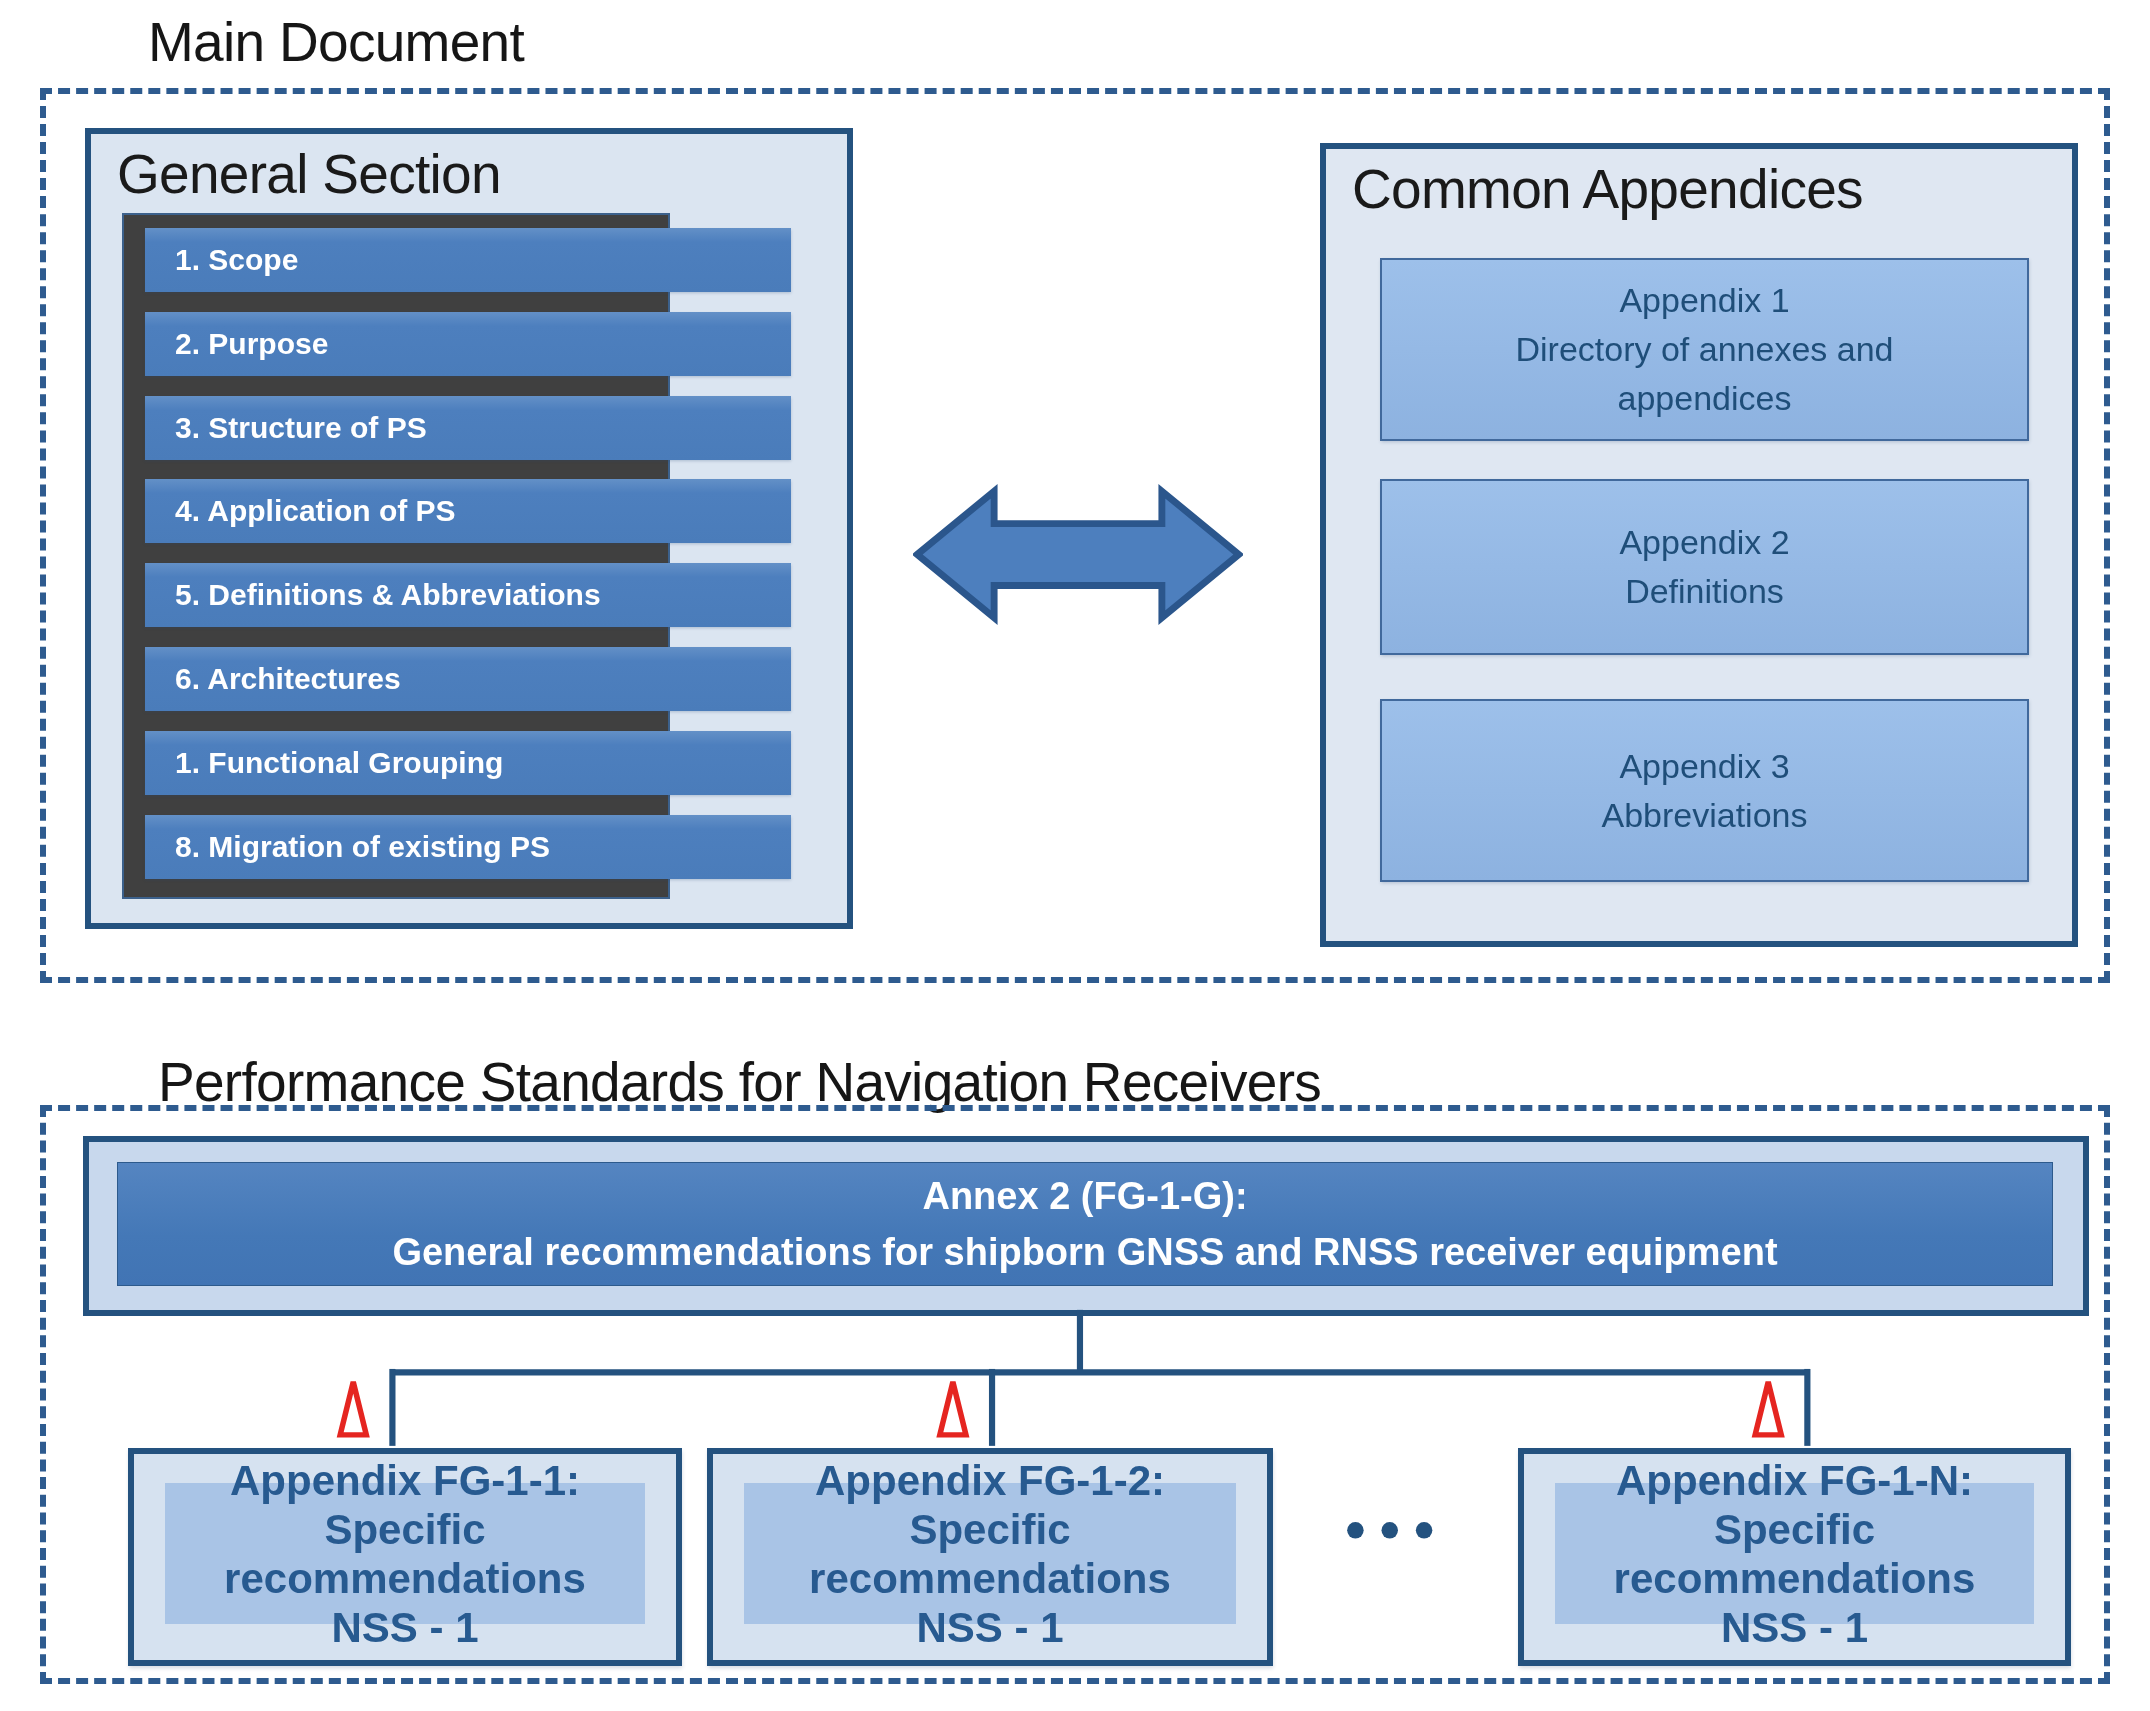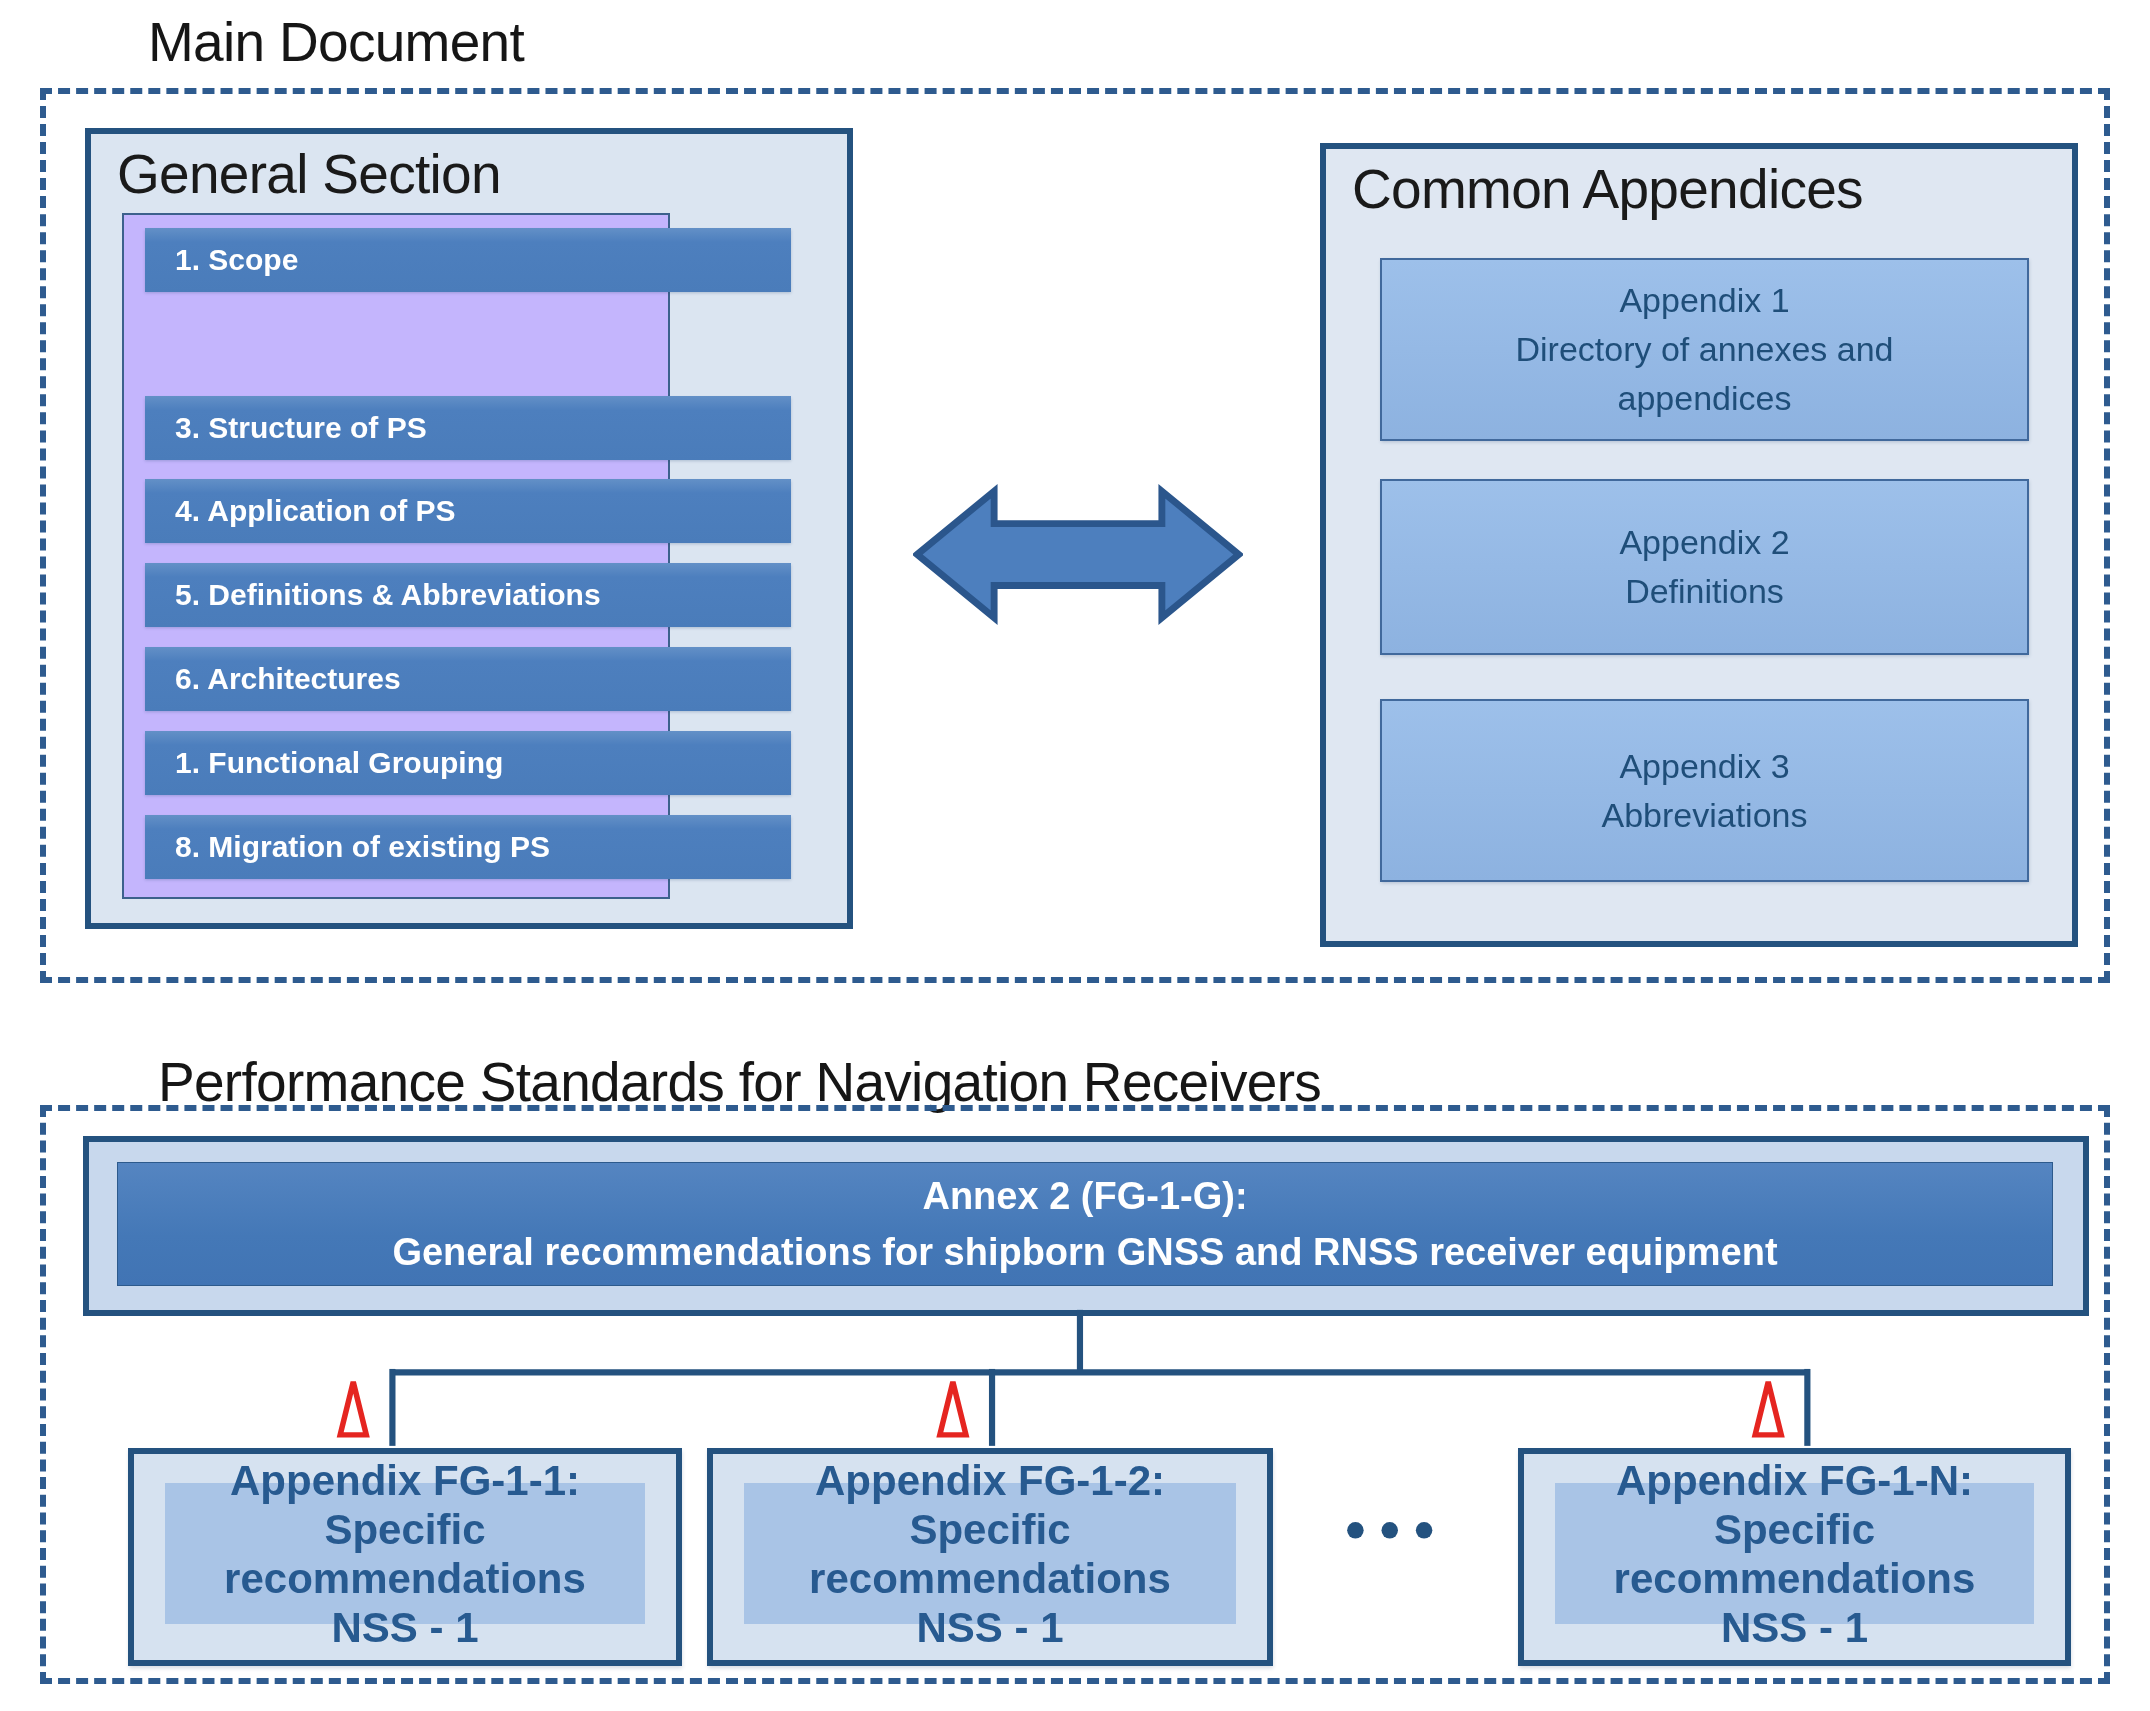--- a/index.html
+++ b/index.html
@@ -18,21 +18,21 @@
     position:absolute;box-sizing:border-box;border:6.2px solid #24527f;
   }
   .general-section{
     left:39px;top:34px;width:768px;height:801px;background:#dbe5f1;
   }
   .panel-title{
     position:absolute;left:26px;top:8.2px;font-size:55px;color:#1a1a1a;letter-spacing:-0.7px;white-space:nowrap;
   }
   .gs-list{
     position:absolute;left:31px;top:79px;width:548px;height:686px;box-sizing:border-box;
-    border:2.1px solid #3c618c;background:#c4b5fd;
+    border:2.1px solid #3c618c;background:#404040;
   }
   .gs-item{
     position:absolute;left:21px;width:646px;height:64px;box-sizing:border-box;
     background:linear-gradient(180deg,#6390c7 0%,#4d7fbe 22%,#4a7cba 100%);
     color:#ffffff;font-size:30px;font-weight:600;display:flex;align-items:center;
     padding-left:30px;box-shadow:0 2.1px 2.7px rgba(40,70,110,.25);
   }
   .arrow-wrap{position:absolute;left:867px;top:371px;width:330px;height:179px;}
   .common-appendices{
     left:1274px;top:49px;width:758px;height:804px;background:#dfe7f2;padding-left:42px;
@@ -78,20 +78,21 @@
 <div class="canvas">
 
   <div class="big-title" style="left:148px;top:9.6px;">Main Document</div>
 
   <div class="dashed-box" style="left:40px;top:88px;width:2070px;height:895px;">
 
     <div class="panel general-section">
       <div class="panel-title">General Section</div>
       <div class="gs-list">
         <div class="gs-item" style="top:13px;">1. Scope</div>
+        <div class="gs-item" style="top:97px;">2. Purpose</div>
         <div class="gs-item" style="top:181px;">3. Structure of PS</div>
         <div class="gs-item" style="top:264px;">4. Application of PS</div>
         <div class="gs-item" style="top:348px;">5. Definitions &amp; Abbreviations</div>
         <div class="gs-item" style="top:432px;">6. Architectures</div>
         <div class="gs-item" style="top:516px;">1. Functional Grouping</div>
         <div class="gs-item" style="top:600px;">8. Migration of existing PS</div>
       </div>
     </div>
 
     <div class="arrow-wrap">

